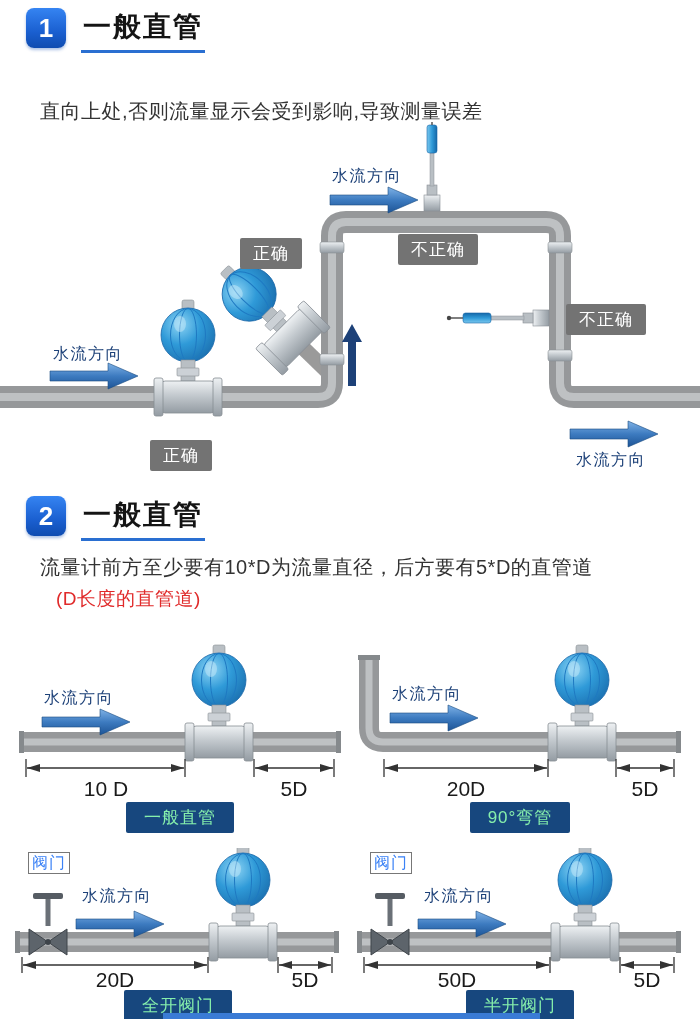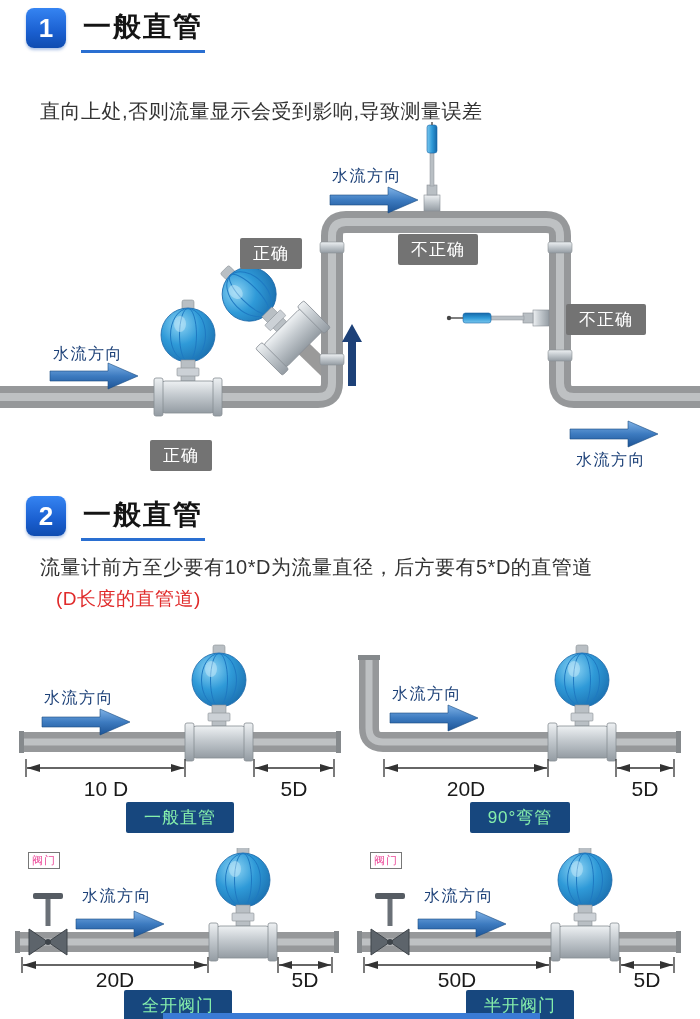--- a/index.html
+++ b/index.html
@@ -9,21 +9,21 @@
   .sec-title{font-size:28px;font-weight:800;color:#141414;line-height:38px;border-bottom:3px solid #2a6fd1;padding:0 2px 4px 2px;letter-spacing:2px}
   .bodytext{position:absolute;font-size:20px;color:#333;line-height:34px;letter-spacing:.5px}
   .rednote{position:absolute;font-size:19px;color:#e02a2a;letter-spacing:.5px}
   .tag{position:absolute;background:#737373;color:#fff;font-size:17px;line-height:1;padding:7px 13px;border-radius:2px;white-space:nowrap;letter-spacing:1px}
   .flow{position:absolute;color:#1d4178;font-weight:400;font-size:16px;letter-spacing:1.5px;white-space:nowrap}
   #diagram1{position:absolute;left:0;top:122px;width:700px;height:365px}
   #diagram1>svg{position:absolute;left:0;top:0}
   .fig{position:absolute}
   .fig>svg{display:block}
   .tag2{background:#17477e;color:#86efac;font-size:17px;line-height:1;padding:7px 18px;border-radius:2px;width:max-content;margin:2px auto 0;letter-spacing:1px}
-  .valvetag{position:absolute;border:1px solid #777;color:#ec4899;font-size:11px;line-height:1;padding:2px 3px;background:rgba(255,255,255,.9);letter-spacing:1px}
+  .valvetag{position:absolute;border:1px solid #777;color:#3b82f6;font-size:16px;line-height:1;padding:2px 3px;background:rgba(255,255,255,.9);letter-spacing:1px}
   .dim line{stroke:#333;stroke-width:1.3}
   .dim polygon{fill:#333}
   .dimtext{font-size:21px;fill:#1a1a1a;text-anchor:middle;font-family:"Liberation Sans","DejaVu Sans",sans-serif}
   .bluebar{position:absolute;left:163px;top:1013px;width:377px;height:6px;background:#3a7bd5}
 </style>
 </head>
 <body>
 
 <svg width="0" height="0" style="position:absolute" aria-hidden="true">
   <defs>

